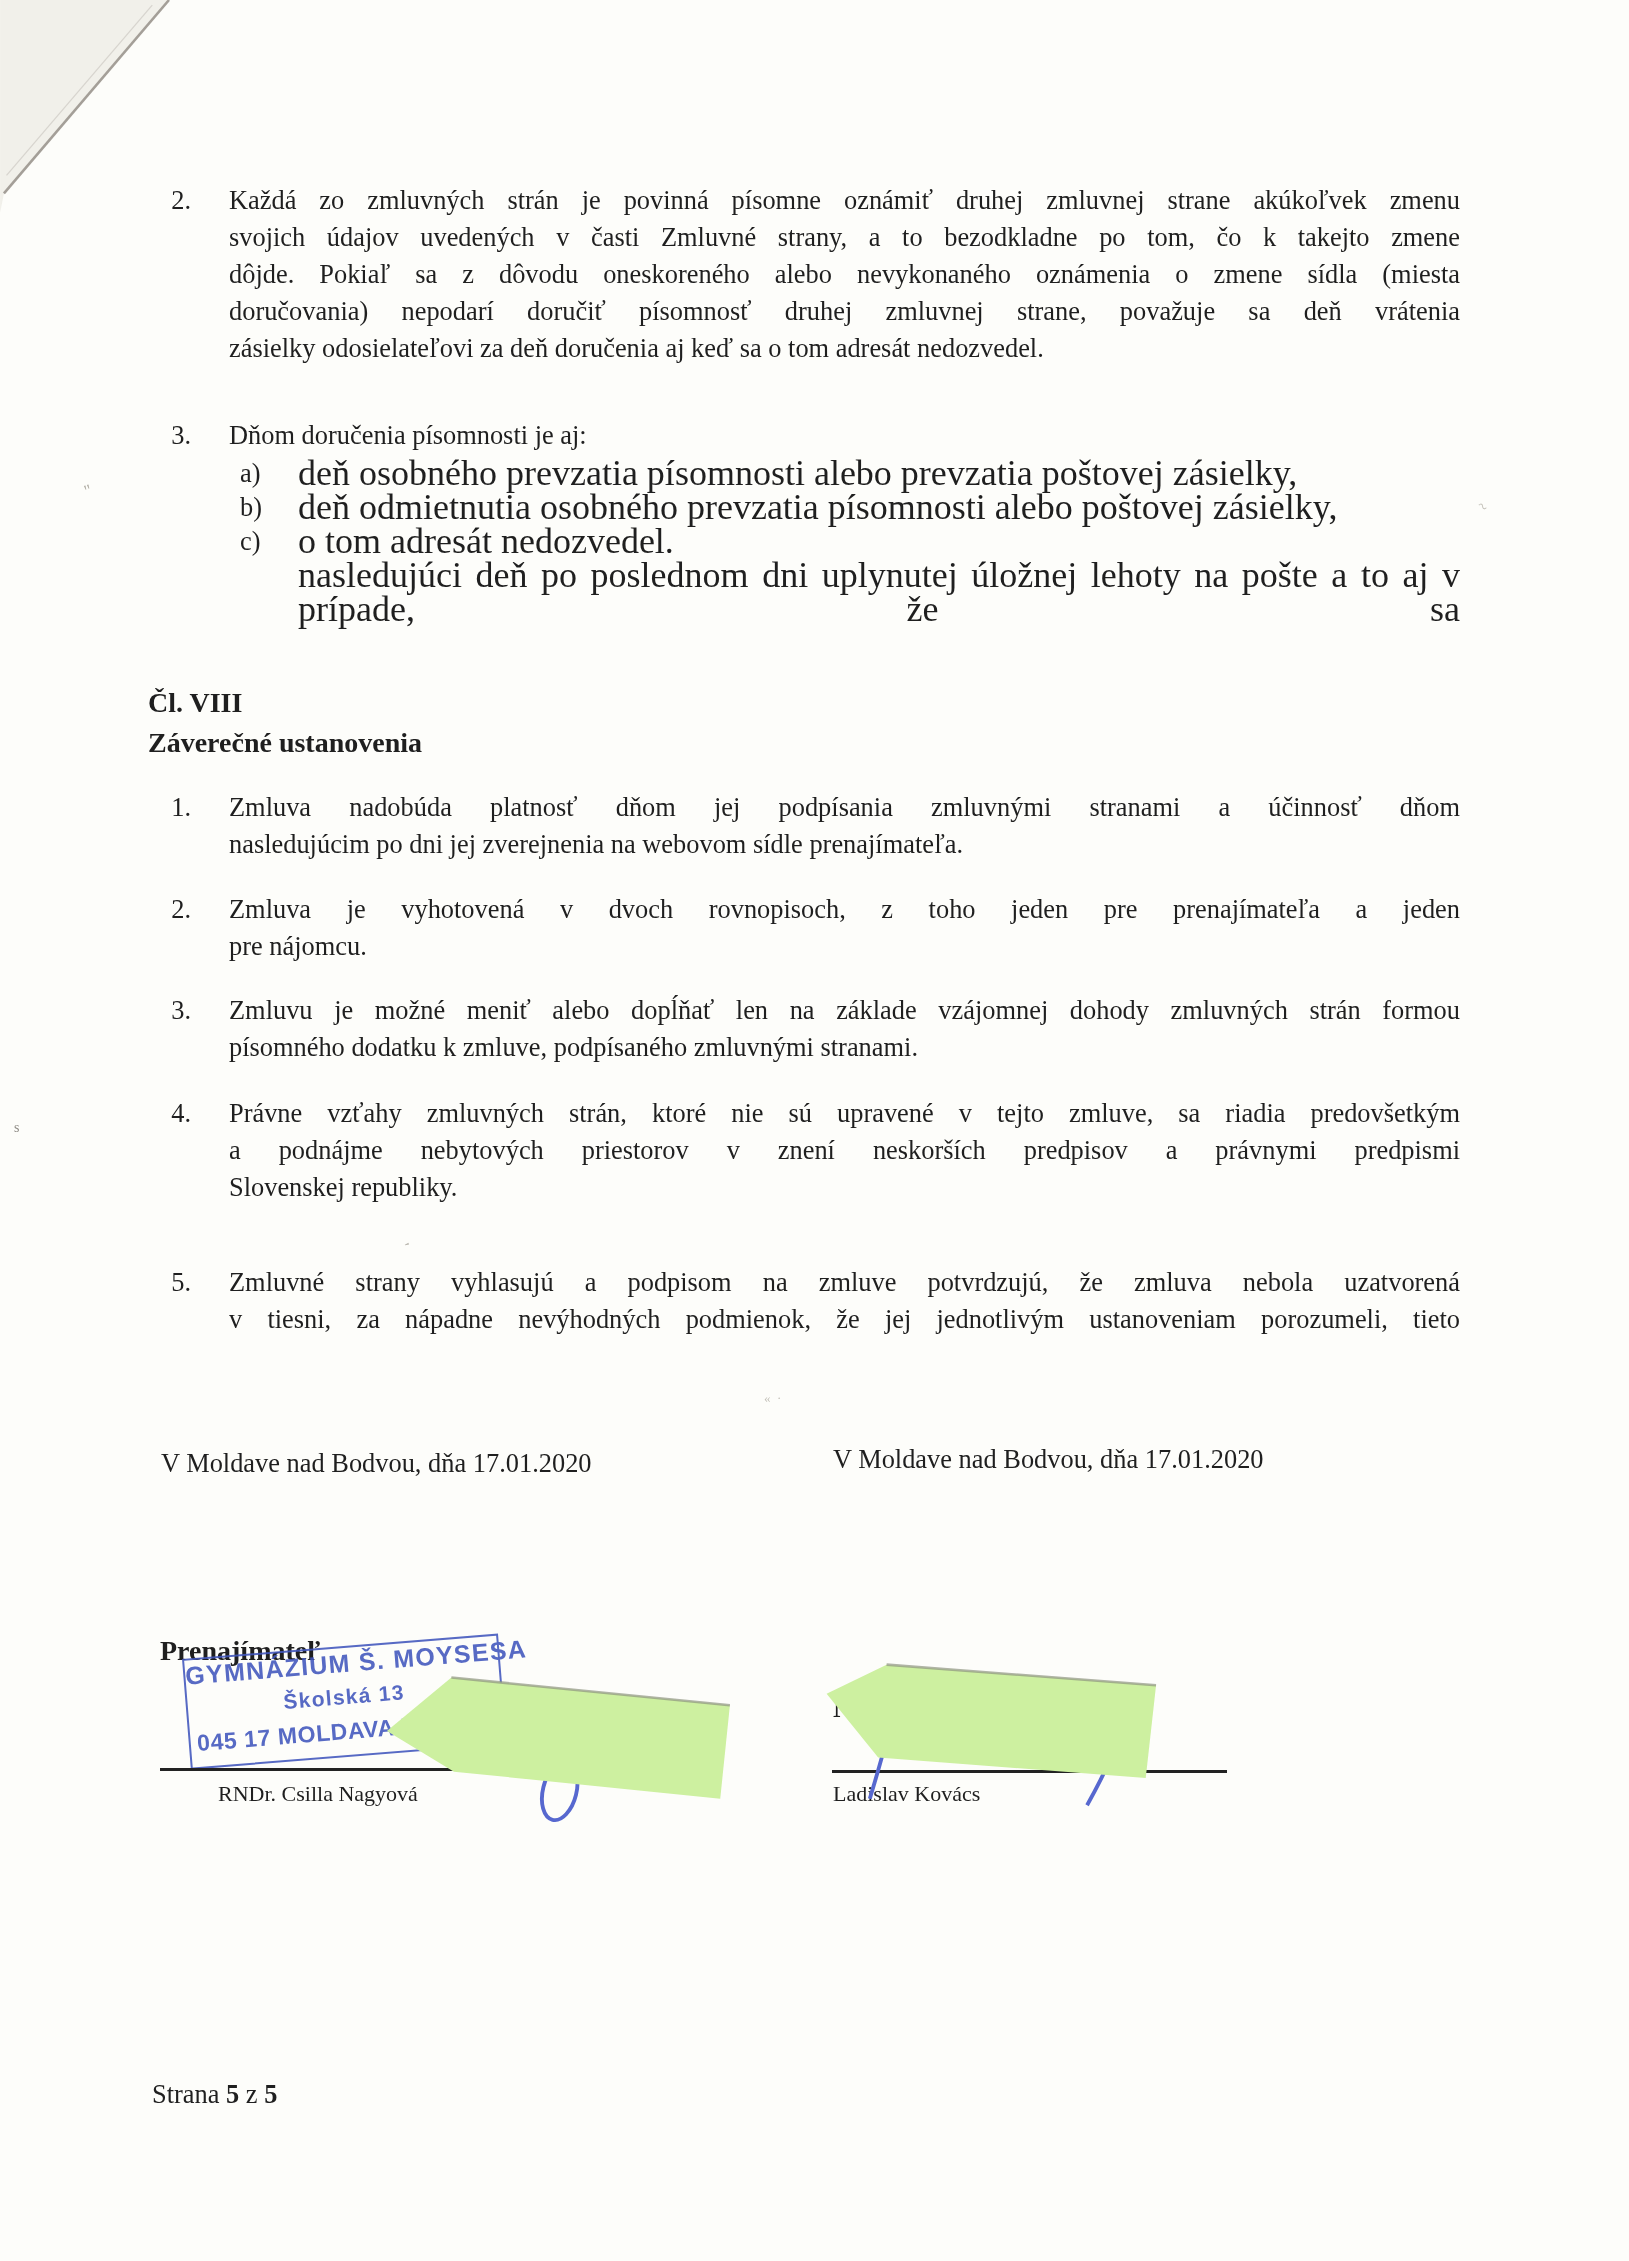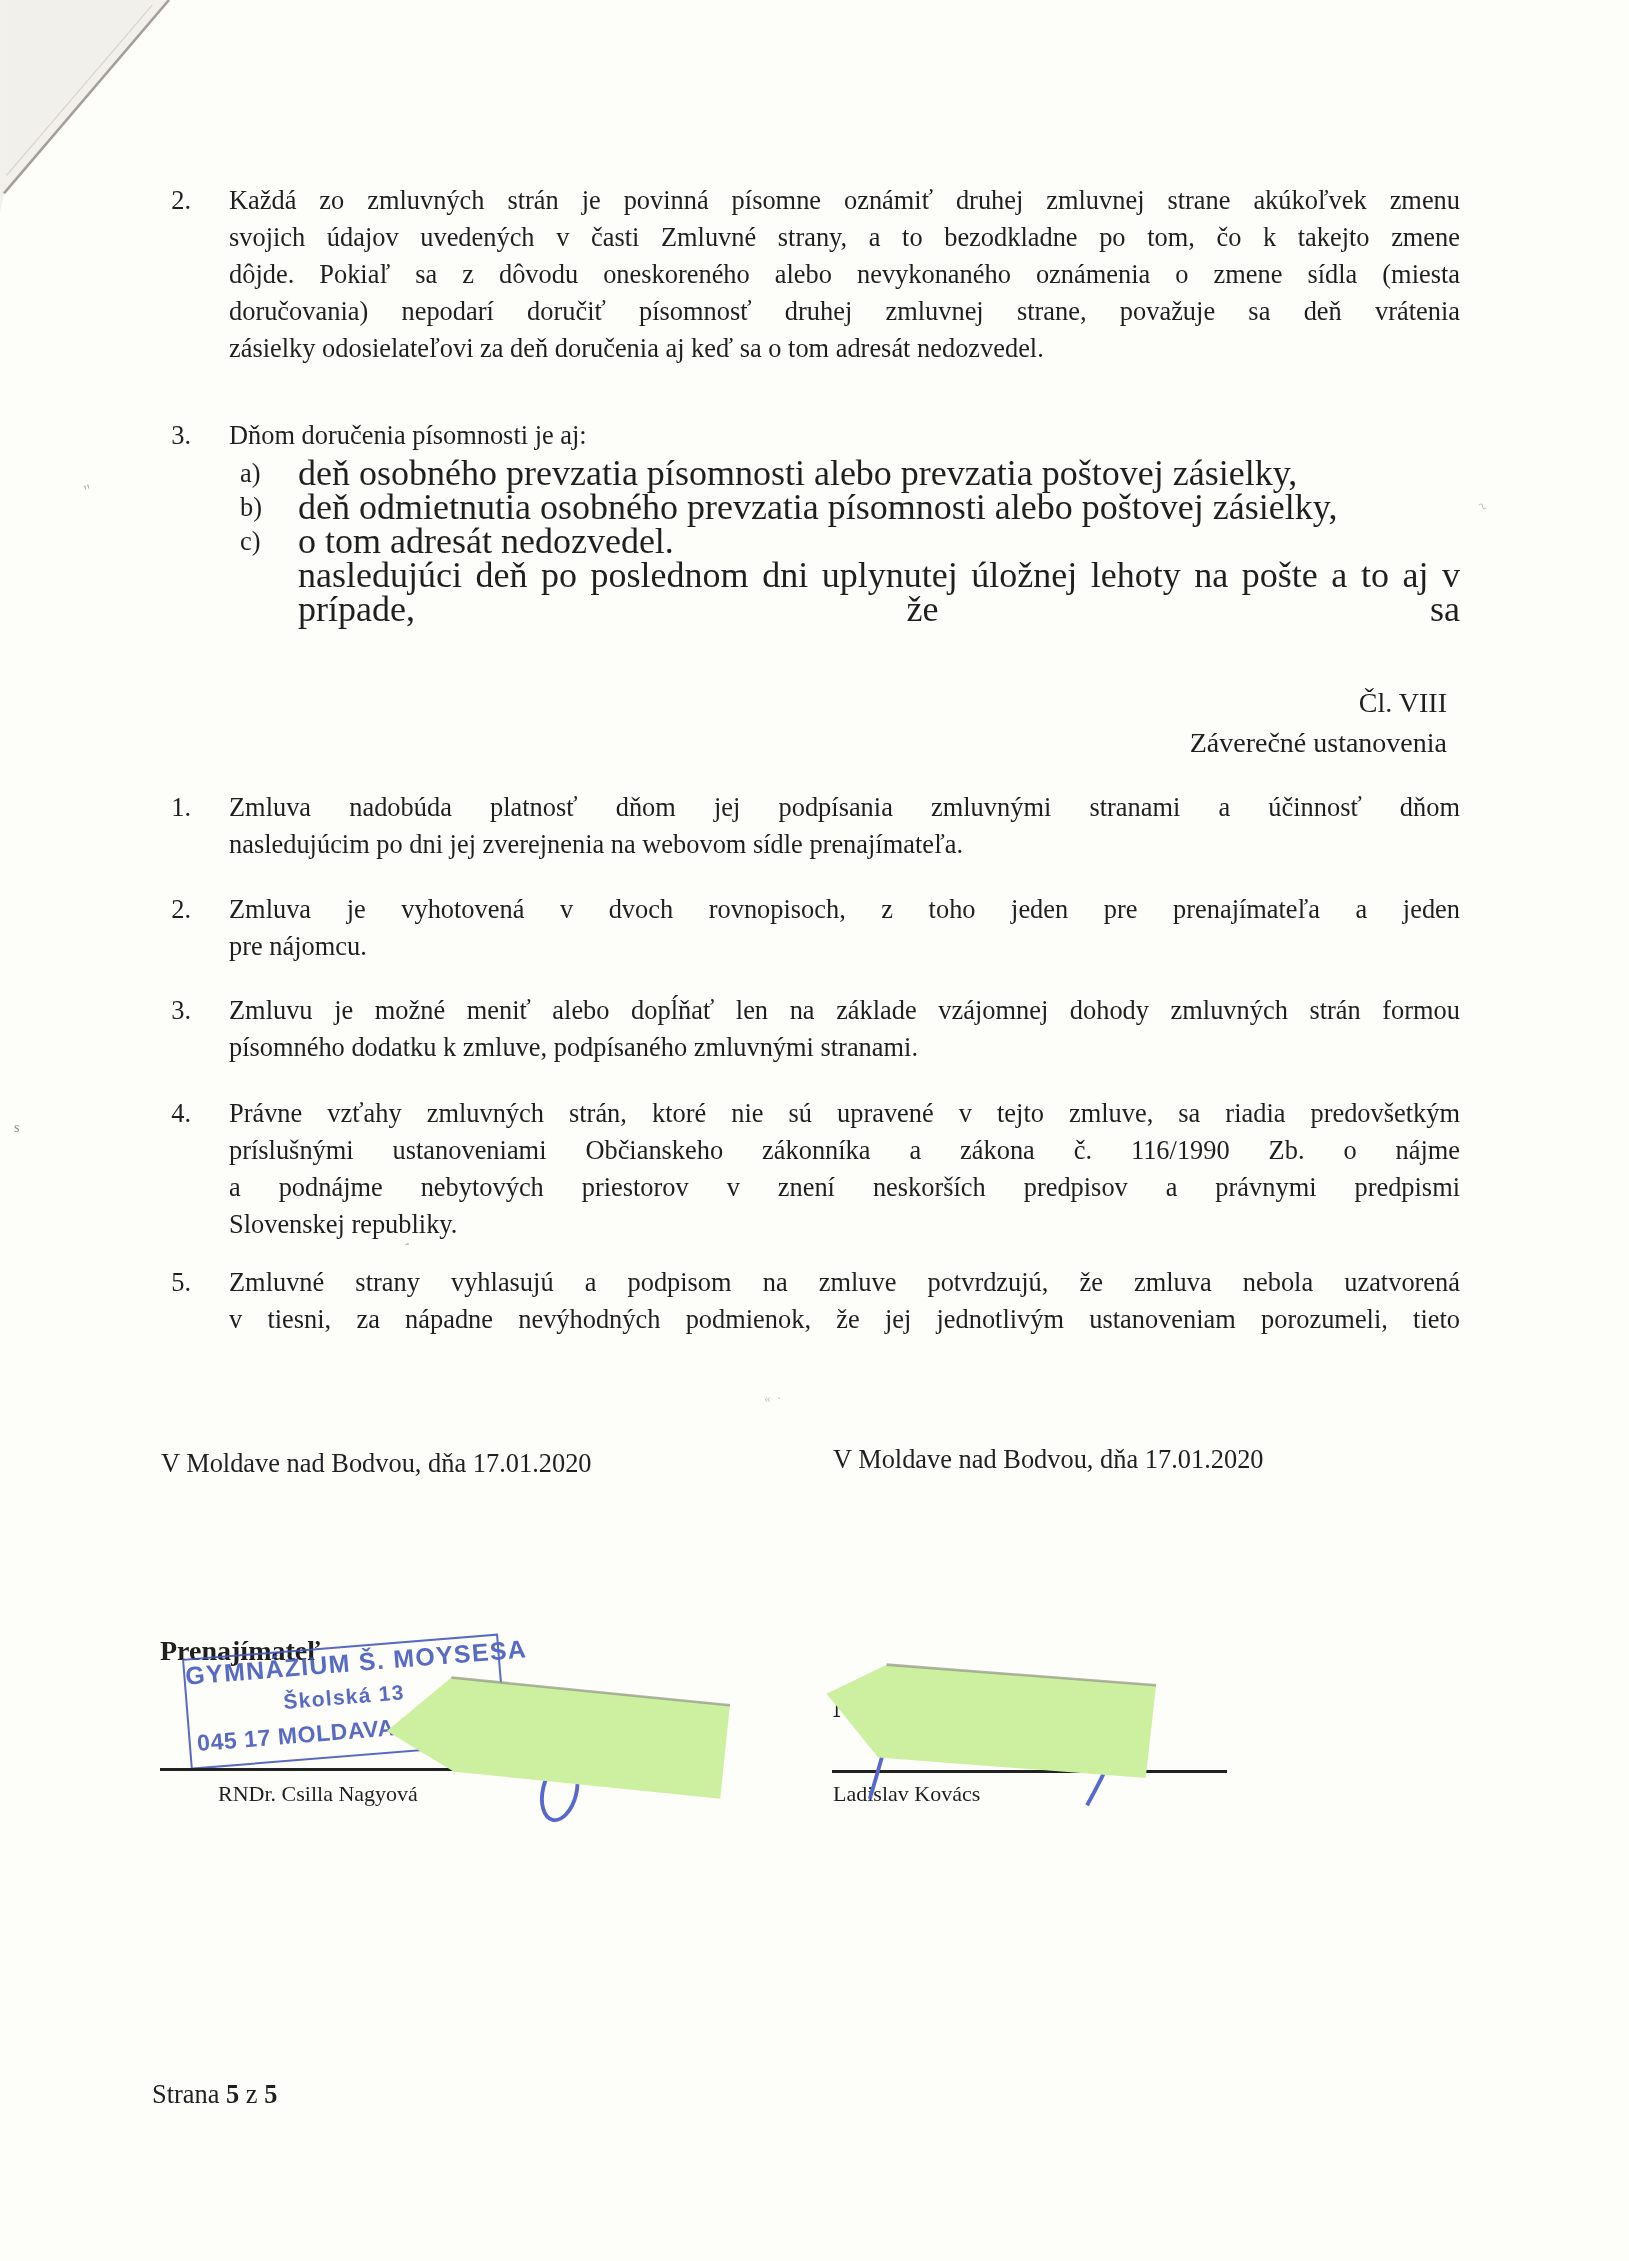--- a/index.html
+++ b/index.html
@@ -22,21 +22,21 @@
   .textcol{position:absolute;left:161px;width:1299px;}
   .li{display:flex;align-items:flex-start;}
   .li .num{flex:0 0 68px;padding-left:10.3px;box-sizing:border-box;font-size:26.4px;line-height:37px;}
   .li .txt{flex:1 1 auto;font-size:26.4px;line-height:37px;}
   .jline{text-align:justify;text-align-last:justify;}
   .jline.last{text-align-last:left;}
   .sublist{margin-left:11px;margin-top:1.9px;}
   .sli{display:flex;align-items:flex-start;}
   .sli .num{flex:0 0 58px;padding-left:0;font-size:26.4px;line-height:34px;}
   .sli .txt{font-size:36px;line-height:34px;}
-  .center-head{text-align:right;transform:translateX(-13px);font-weight:normal;font-size:28px;line-height:39px;}
+  .center-head{text-align:left;transform:translateX(-13px);font-weight:bold;font-size:28px;line-height:39px;}
   .date-line{position:absolute;font-size:26.4px;white-space:nowrap;}
   .role-label{position:absolute;font-weight:bold;font-size:28px;white-space:nowrap;}
   .sig-name{position:absolute;font-size:22px;white-space:nowrap;}
   .sig-line{position:absolute;height:3.2px;background:#222;}
   .footer{position:absolute;left:161px;width:1299px;transform:translateX(-9px);font-size:26.4px;}
   .footer b{font-weight:bold;}
   
   .stamp{
     position:absolute;left:182px;top:1659px;width:317px;height:111px;
     transform:rotate(-4.6deg);transform-origin:top left;
@@ -143,21 +143,20 @@
           <div class="jline">Zmluvu je možné meniť alebo dopĺňať len na základe vzájomnej dohody zmluvných strán formou</div>
           <div class="jline last">písomného dodatku k zmluve, podpísaného zmluvnými stranami.</div>
         </div>
     </div>
   </div>
   <div class="textcol" style="top:1095px;">
     <div class="li">
       <span class="num">4.</span>
       <div class="txt">
           <div class="jline">Právne vzťahy zmluvných strán, ktoré nie sú upravené v tejto zmluve, sa riadia predovšetkým</div>
-          <div class="jline">príslušnými ustanoveniami Občianskeho zákonníka a zákona č. 116/1990 Zb. o nájme</div>
           <div class="jline">a podnájme nebytových priestorov v znení neskorších predpisov a právnymi predpismi</div>
           <div class="jline last">Slovenskej republiky.</div>
         </div>
     </div>
   </div>
   <div class="textcol" style="top:1264px;">
     <div class="li">
       <span class="num">5.</span>
       <div class="txt">
           <div class="jline">Zmluvné strany vyhlasujú a podpisom na zmluve potvrdzujú, že zmluva nebola uzatvorená</div>

